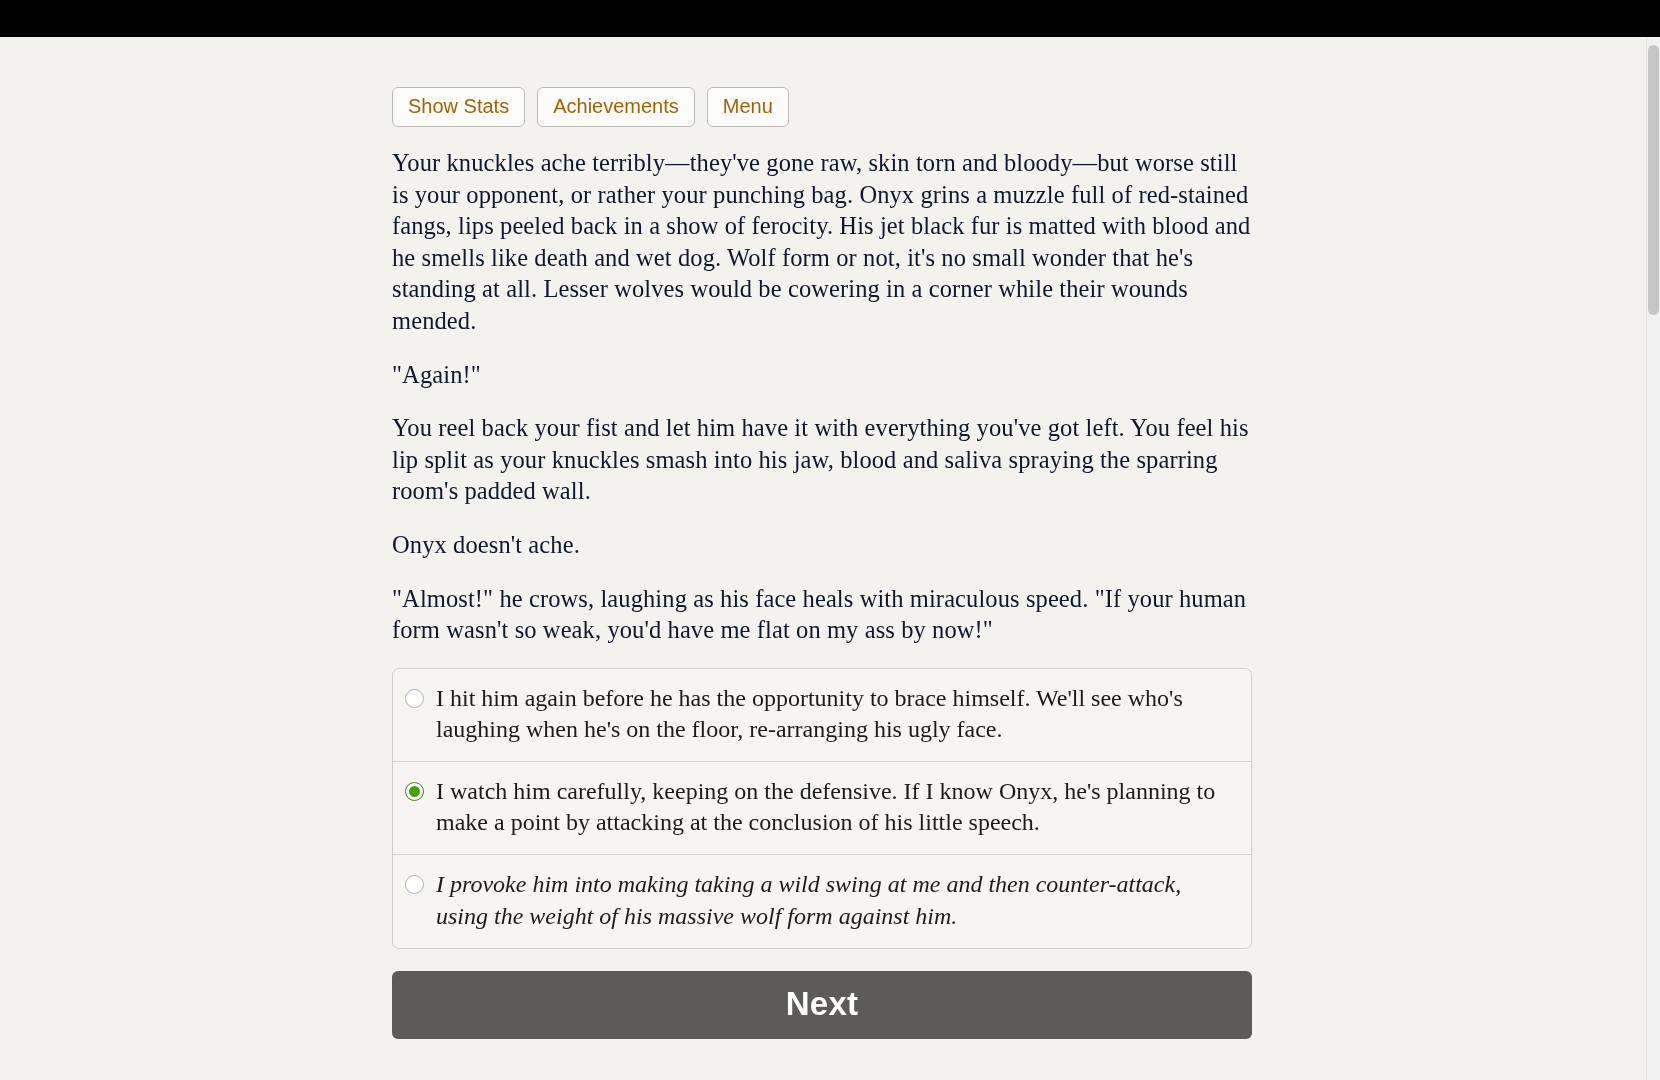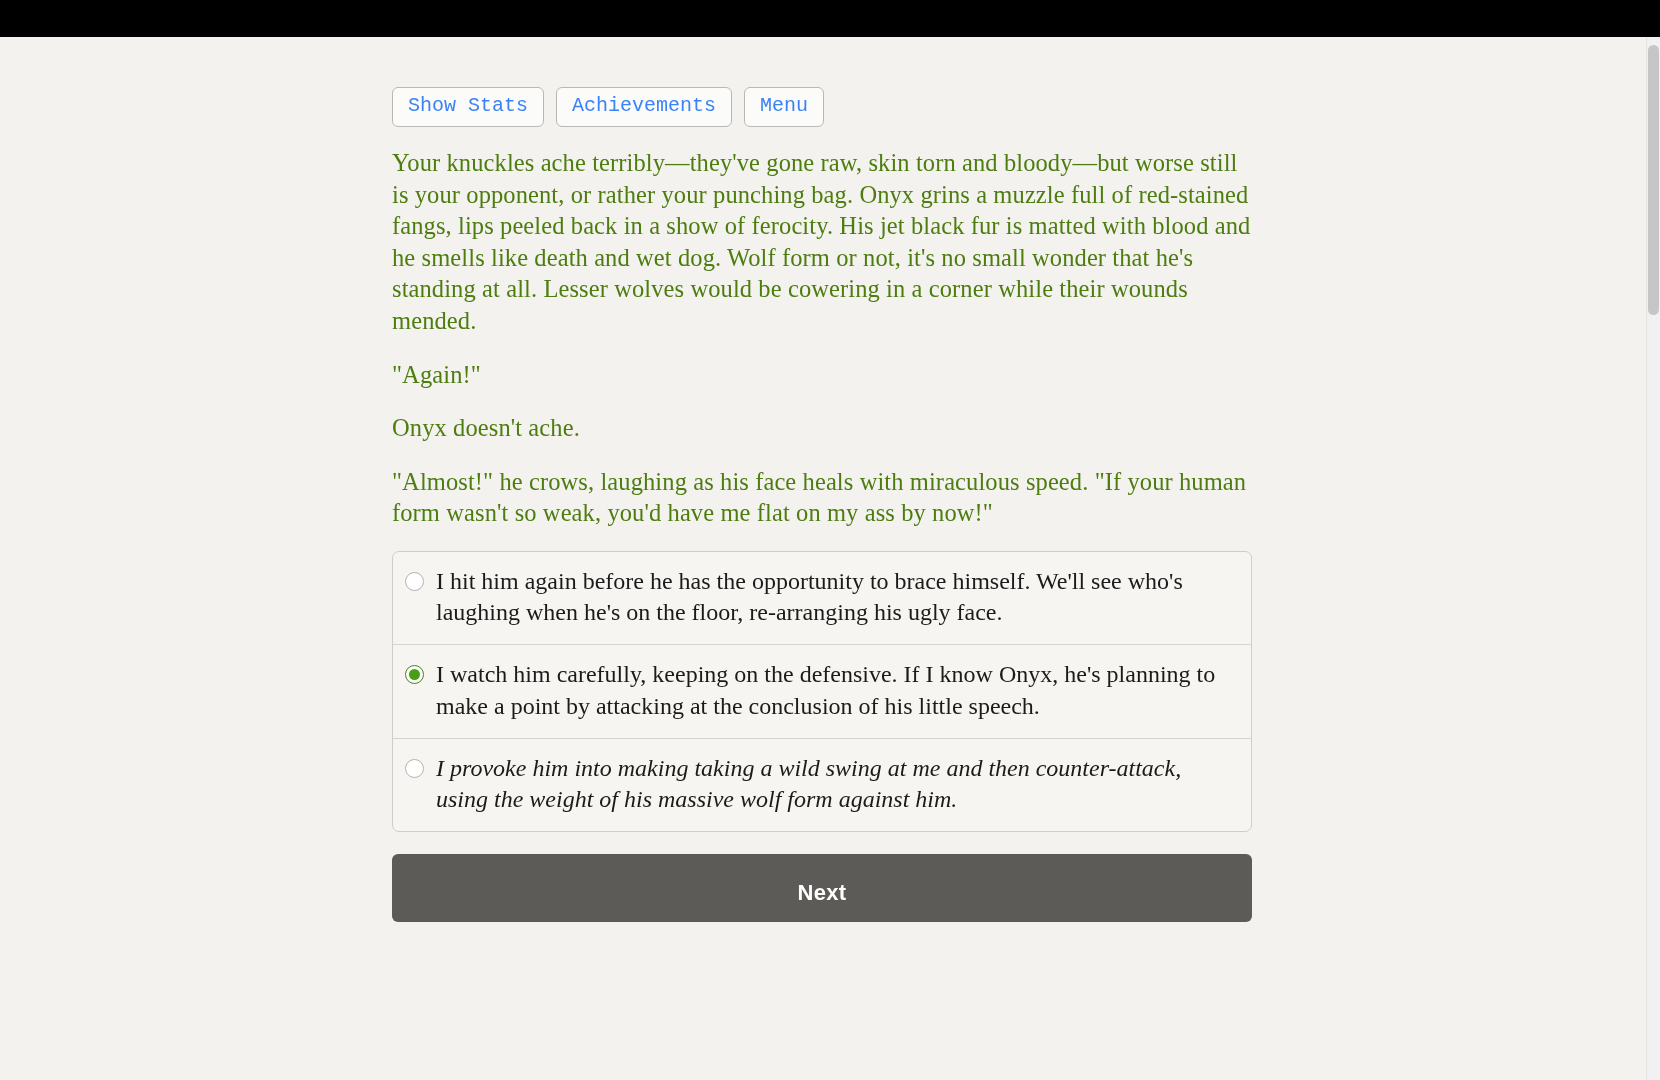--- a/index.html
+++ b/index.html
@@ -60,35 +60,35 @@
     top: 0;
     width: 860px;
   }
   .button-row {
     display: flex;
     gap: 12px;
     padding-top: 50px;
     padding-bottom: 10px;
   }
   .chip {
-    font-family: Liberation Mono, monospace;
+    font-family: Liberation Sans, sans-serif;
     font-size: 20px;
-    color: #3b82f6;
+    color: #a16207;
     background: #fbfbf9;
     border: 1px solid #b9b9b4;
     border-radius: 6px;
     padding: 7px 15px 9px 15px;
     cursor: pointer;
     line-height: 1.1;
   }
   .story p {
     font-family: "Liberation Serif", serif;
     font-size: 24.5px;
     line-height: 1.29;
-    color: #4d7c0f;
+    color: #0f172a;
     margin: 0 0 22px 0;
     letter-spacing: 0.1px;
   }
   .story p:first-child {
     margin-top: 10px;
   }
   .choices {
     border: 1px solid #cfcdc7;
     border-radius: 7px;
     background: #f6f5f1;
@@ -144,22 +144,22 @@
   .next-button {
     display: block;
     width: 100%;
     margin-top: 22px;
     background: #5d5b57;
     border: none;
     border-radius: 6px;
     color: #ffffff;
     font-family: "Liberation Sans", sans-serif;
     font-weight: bold;
-    font-size: 22px;
-    padding: 26px 0 16px 0;
+    font-size: 33px;
+    padding: 14px 0 16px 0;
     cursor: pointer;
     letter-spacing: 0.3px;
   }
 </style>
 </head>
 <body>
 
 <div class="screen">
 
   <div class="top-bar"></div>
@@ -169,20 +169,21 @@
 
       <div class="button-row">
         <button class="chip">Show Stats</button>
         <button class="chip">Achievements</button>
         <button class="chip">Menu</button>
       </div>
 
       <div class="story">
         <p>Your knuckles ache terribly—they've gone raw, skin torn and bloody—but worse still is your opponent, or rather your punching bag. Onyx grins a muzzle full of red-stained fangs, lips peeled back in a show of ferocity. His jet black fur is matted with blood and he smells like death and wet dog. Wolf form or not, it's no small wonder that he's standing at all. Lesser wolves would be cowering in a corner while their wounds mended.</p>
         <p>"Again!"</p>
+        <p>You reel back your fist and let him have it with everything you've got left. You feel his lip split as your knuckles smash into his jaw, blood and saliva spraying the sparring room's padded wall.</p>
         <p>Onyx doesn't ache.</p>
         <p>"Almost!" he crows, laughing as his face heals with miraculous speed. "If your human form wasn't so weak, you'd have me flat on my ass by now!"</p>
       </div>
 
       <div class="choices">
         <label class="choice">
           <span class="radio"></span>
           <span class="choice-text">I hit him again before he has the opportunity to brace himself. We'll see who's laughing when he's on the floor, re-arranging his ugly face.</span>
         </label>
         <label class="choice selected">

